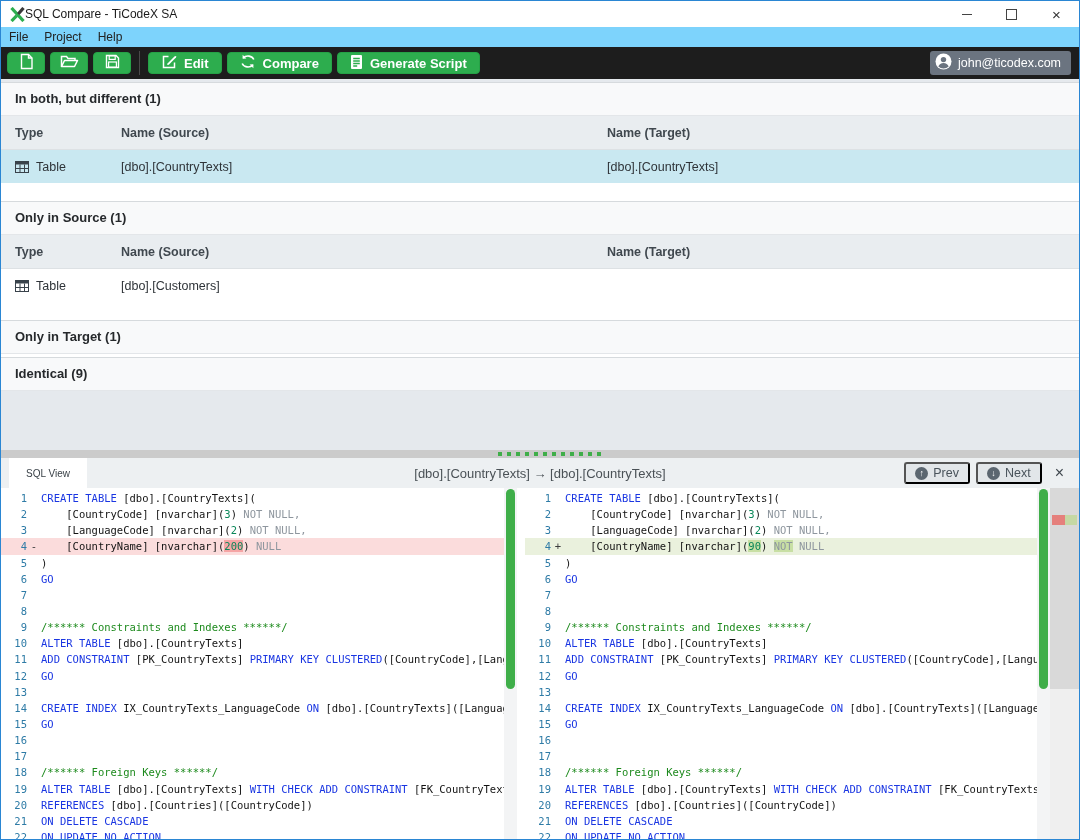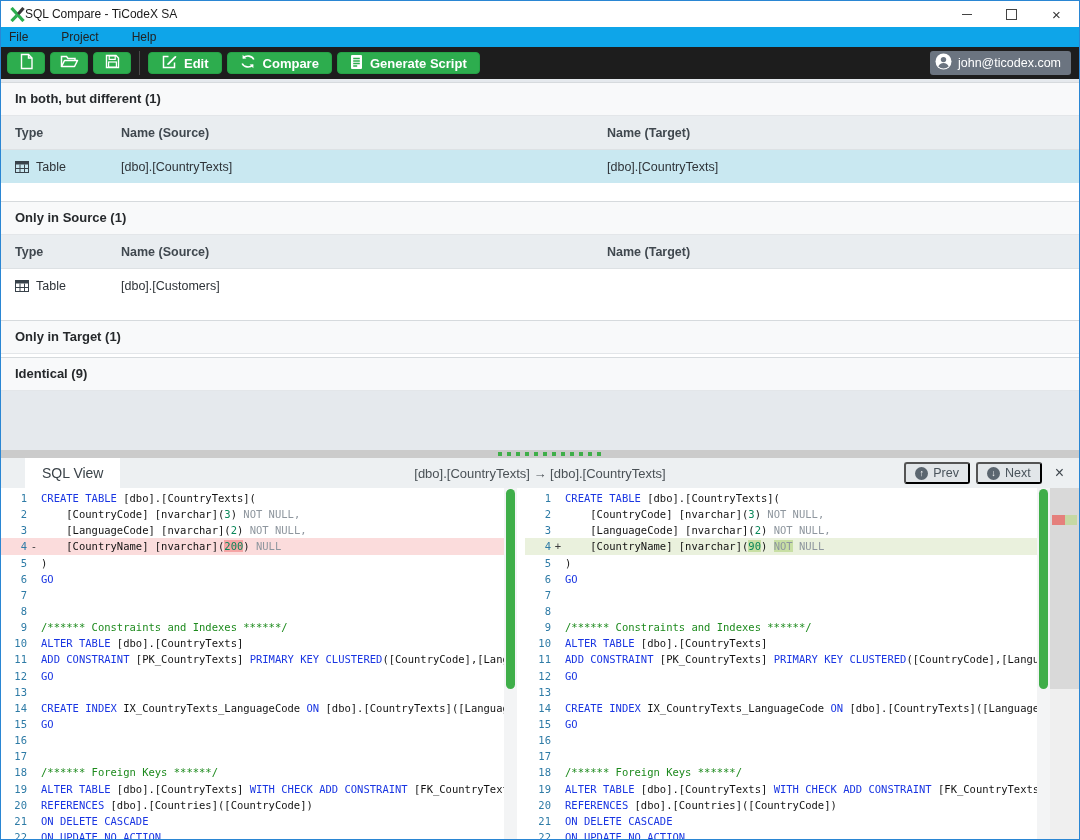--- a/index.html
+++ b/index.html
@@ -10,21 +10,21 @@
   .titlebar{height:26px;flex:none;display:flex;align-items:center;padding-left:9px;background:#fff;}
   .logo{display:flex;align-items:center;}
   .wtitle{font-size:12px;color:#1a1a1a;margin-left:0;}
   .wincontrols{margin-left:auto;display:flex;height:100%;}
   .wc{width:45px;display:flex;align-items:center;justify-content:center;}
   .glyph-min{width:10px;height:1px;background:#444;display:block;}
   .glyph-max{width:9px;height:9px;border:1px solid #444;display:block;}
   .glyph-close{font-size:15px;color:#333;line-height:1;}
 
   
-  .menubar{height:20px;flex:none;display:flex;align-items:center;background:#0ea5e9;gap:17px;}
+  .menubar{height:20px;flex:none;display:flex;align-items:center;background:#7dd3fc;}
   .menu-item{font-size:12px;color:#222;padding:0 8px;}
 
   
   .toolbar{height:32px;flex:none;background:#1d1d1d;display:flex;align-items:center;padding:0 6px;gap:5px;}
   .tb-btn{height:22px;box-sizing:border-box;background:var(--accent-green,#2dad4e);border:1px solid #25a246;border-radius:4px;display:flex;align-items:center;justify-content:center;color:#fff;}
   .tb-icon{width:38px;}
   .tb-labeled{padding:0 12px;gap:7px;font-size:13px;font-weight:700;}
   .tb-sep{width:1px;height:24px;background:#4a4a4a;margin:0 3px;}
   .user-pill{margin-left:auto;margin-right:2px;background:#6b7480;color:#fff;border-radius:3px;height:24px;display:flex;align-items:center;gap:6px;padding:0 10px 0 5px;font-size:12.5px;}
 
@@ -40,21 +40,21 @@
   .sec-gap{background:#fff;height:3px;}
 
   
   .splitter{height:8px;flex:none;background:#cbcbcb;position:relative;}
   .splitter-grip{position:absolute;left:497px;top:2px;width:103px;height:4px;
     background:repeating-linear-gradient(90deg,#3fae49 0 4px,transparent 4px 9px);}
 
   
   .sqlview{flex:1;display:flex;flex-direction:column;min-height:0;}
   .tabs{height:30px;flex:none;background:#edf0f2;display:flex;align-items:center;position:relative;}
-  .tab{height:30px;background:#fff;display:flex;align-items:center;padding:0 17px;margin-left:24px;font-size:14px;color:#3a4248;position:relative;z-index:1;}
+  .tab{height:30px;background:#fff;display:flex;align-items:center;padding:0 17px;margin-left:8px;font-size:10px;color:#3a4248;position:relative;z-index:1;}
   .sql-title{position:absolute;left:0;right:0;text-align:center;font-size:13px;color:#4a5156;pointer-events:none;}
   .nav{margin-left:auto;display:flex;align-items:center;gap:6px;padding-right:10px;position:relative;z-index:1;}
   .nav-btn{background:#e2e6e9;border-radius:3px;height:22px;display:flex;align-items:center;gap:5px;padding:0 9px;font-size:12.5px;color:#49535b;}
   .circ{width:13px;height:13px;border-radius:50%;background:#5b6670;color:#fff;display:flex;align-items:center;justify-content:center;font-size:9px;line-height:1;}
   .close-x{font-size:16px;color:#3f474e;margin-left:2px;padding:0 5px;}
 
   
   .editor{flex:1;display:flex;background:#fff;overflow:hidden;font-family:"DejaVu Sans Mono",monospace;font-size:10.5px;}
   .pane{overflow:hidden;padding-top:2px;}
   .pane-left{width:503px;flex:none;}

